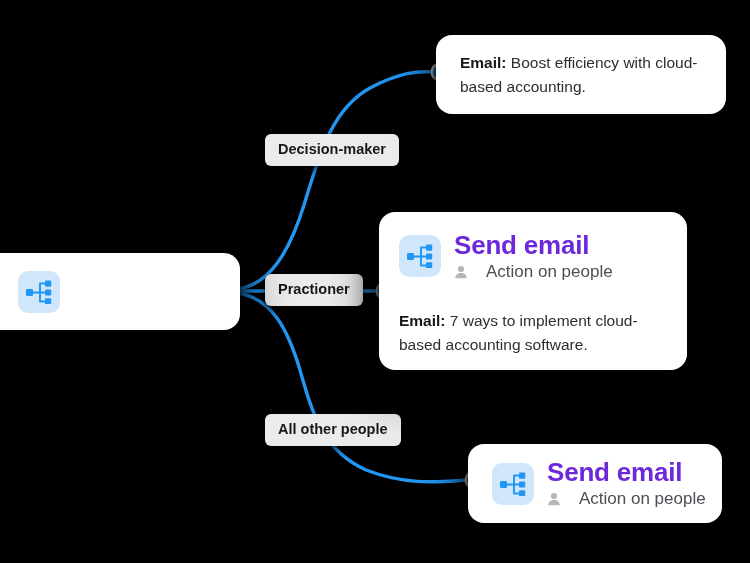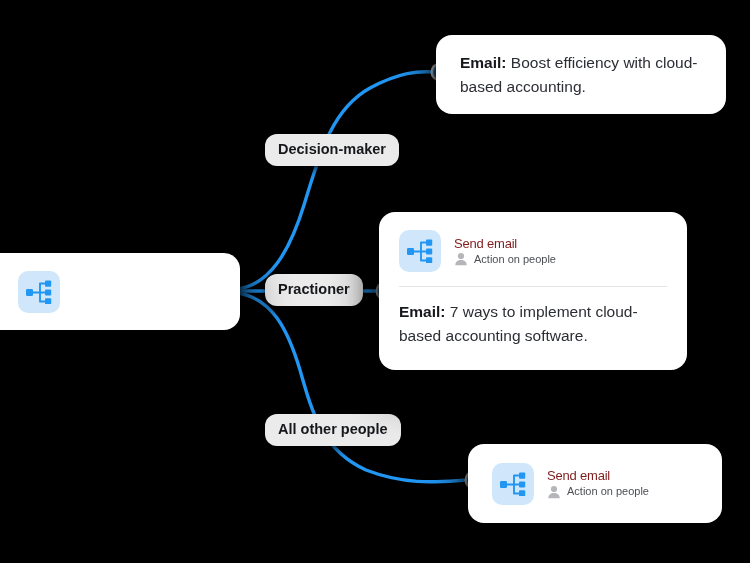--- a/index.html
+++ b/index.html
@@ -74,32 +74,32 @@
     justify-content: center;
   }
   .node-icon svg { display: block; }
   .node-texts {
     display: flex;
     flex-direction: column;
     gap: 1px;
     min-width: 0;
   }
   .node-title {
-    font-size: 13px;
-    font-weight: normal;
-    color: #7f1d1d;
+    font-size: 26px;
+    font-weight: bold;
+    color: #6d28d9;
     line-height: 1.18;
     letter-spacing: -0.2px;
     white-space: nowrap;
   }
   .node-sub {
     display: flex;
     align-items: center;
-    gap: 6px;
-    font-size: 11px;
+    gap: 18px;
+    font-size: 17px;
     color: #4c4f54;
     line-height: 1.2;
     white-space: nowrap;
   }
   .person-icon { display: block; flex: 0 0 auto; }
 
   
   #node-split {
     left: -16px;
     top: 253px;
@@ -154,21 +154,21 @@
     height: 79px;
     display: flex;
     align-items: center;
     padding: 0 20px 0 24px;
   }
 
   
   .pill {
     position: absolute;
     background: #ebebeb;
-    border-radius: 12px;
+    border-radius: 6px;
     padding: 7px 13px 8px 13px;
     font-size: 14.5px;
     font-weight: bold;
     color: #16181c;
     line-height: 1.15;
     white-space: nowrap;
     z-index: 2;
     box-shadow: 0 1px 3px rgba(0,0,0,0.5), 0 4px 10px rgba(0,0,0,0.55);
   }
   #pill-0 { left: 265px; top: 134px; }

